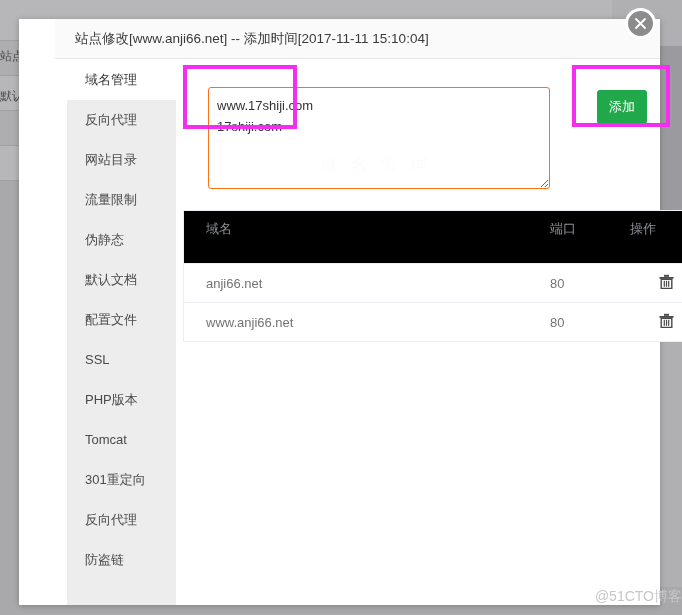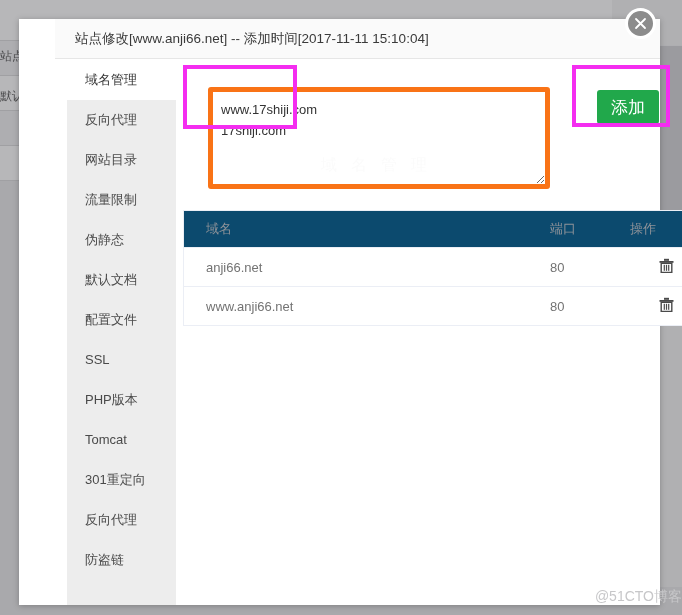--- a/index.html
+++ b/index.html
@@ -122,21 +122,21 @@
     position: relative;
     background: #fff;
   }
 
   #domain-textarea {
     position: absolute;
     left: 32px;
     top: 27px;
     width: 342px;
     height: 102px;
-    border: 5px solid #f97316;
+    border: 1px solid #f97316;
     border-radius: 3px;
     box-sizing: border-box;
     font-family: "Liberation Sans", "DejaVu Sans", sans-serif;
     font-size: 13px;
     color: #333;
     line-height: 21px;
     padding: 7px 8px;
     resize: both;
     outline: none;
     background: transparent;
@@ -151,27 +151,27 @@
     color: #fbfbfb;
     letter-spacing: 14px;
     pointer-events: none;
     white-space: nowrap;
   }
 
   #add-button {
     position: absolute;
     left: 421px;
     top: 30px;
-    width: 62px;
+    width: 50px;
     height: 34px;
     background: #21a84b;
     color: #fff;
     border: none;
     border-radius: 3px;
-    font-size: 17px;
+    font-size: 13px;
     font-family: "Liberation Sans", "DejaVu Sans", sans-serif;
     cursor: pointer;
     padding: 0;
   }
 
   
   .hl-box {
     position: absolute;
     border: 4px solid #f42df0;
     box-sizing: border-box;
@@ -185,26 +185,26 @@
     position: absolute;
     left: 7px;
     top: 150px;
     width: 520px;
     border: 1px solid #ebeef5;
     border-collapse: collapse;
     box-sizing: border-box;
     font-size: 13px;
   }
   #domain-table th {
-    background: #0c4a6e;
+    background: #000000;
     color: #909399;
     font-weight: normal;
     text-align: left;
     height: 36px;
-    padding: 0 0 0 22px;
+    padding: 0 0 16px 22px;
     border-bottom: 1px solid #ebeef5;
   }
   #domain-table td {
     height: 38px;
     color: #737373;
     padding: 0 0 0 22px;
     border-bottom: 1px solid #ebeef5;
     background: #fff;
   }
   #domain-table tr:last-child td { border-bottom: none; }

